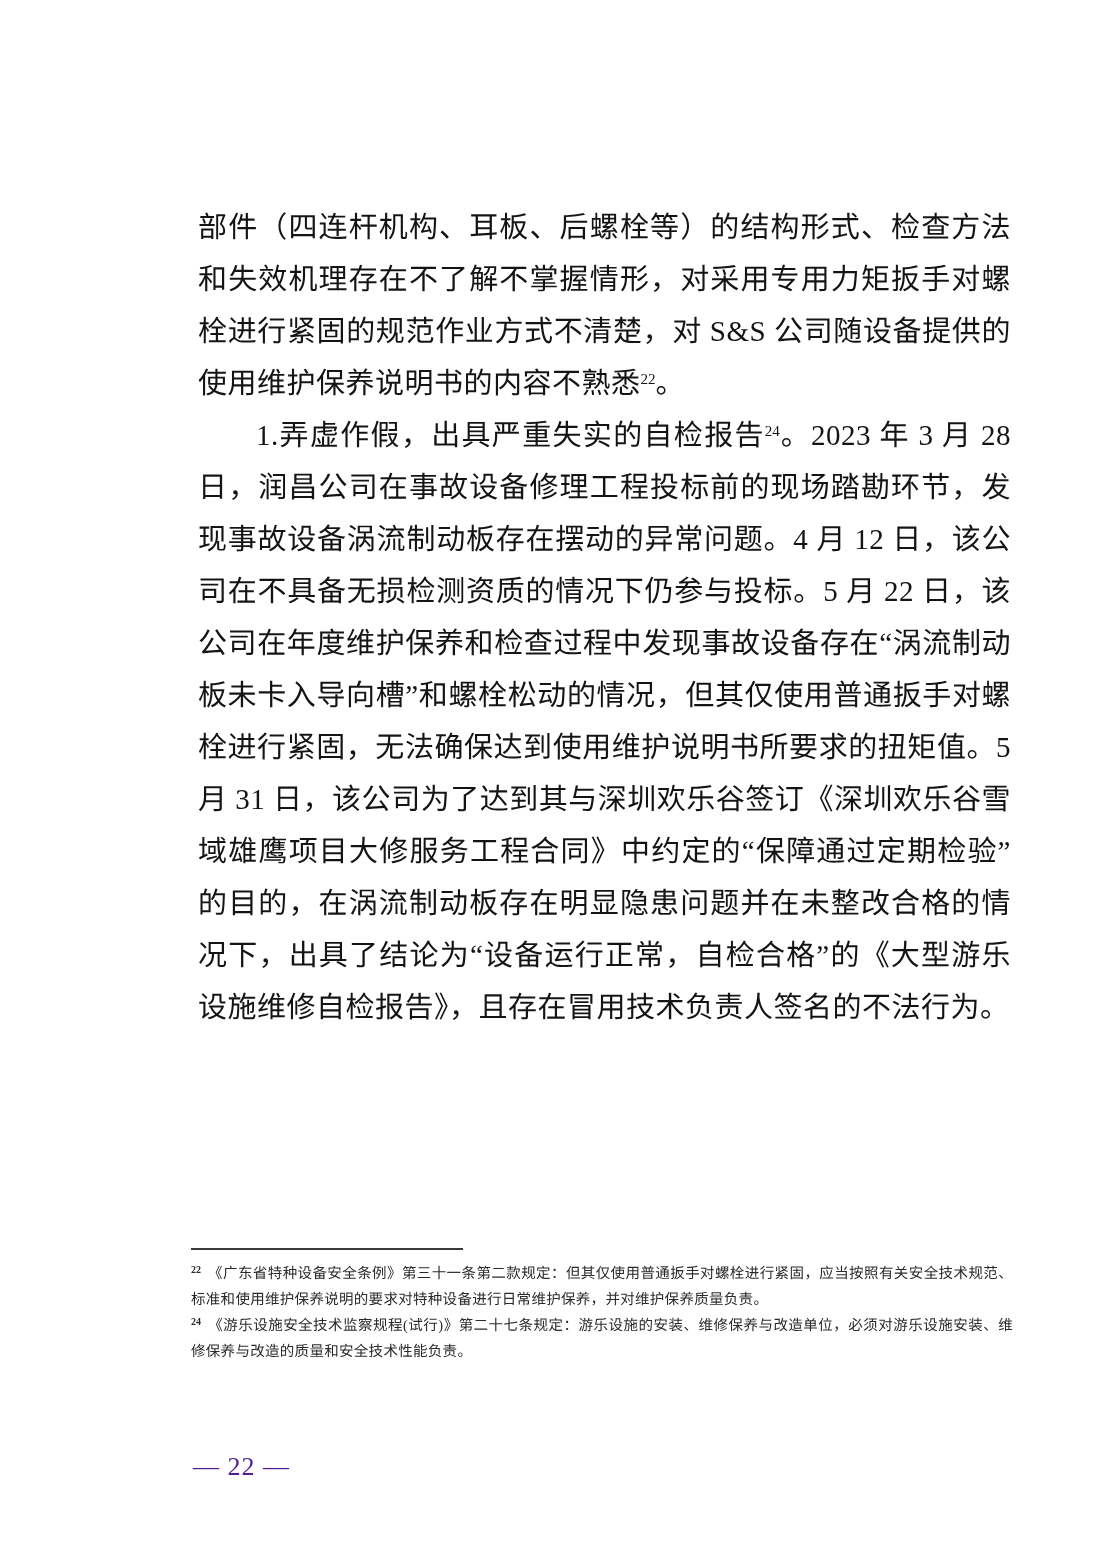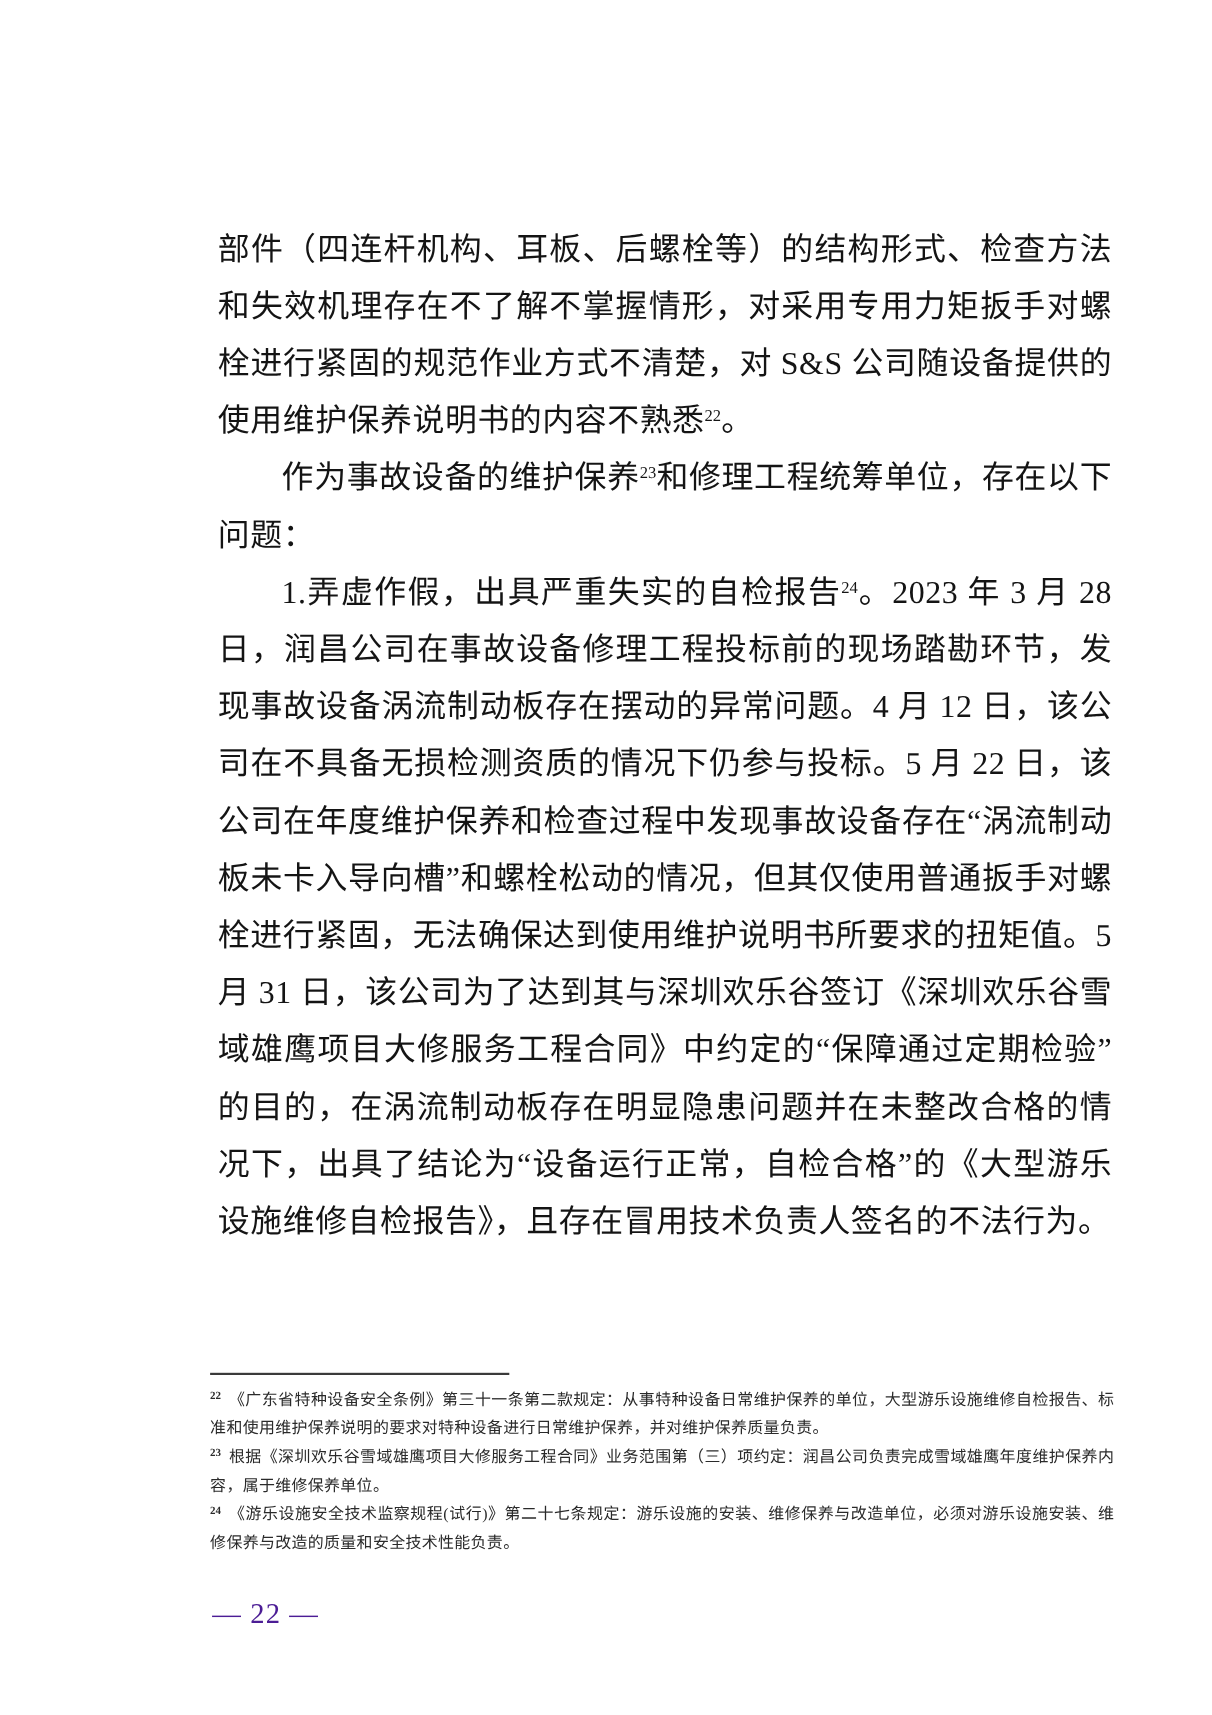--- a/index.html
+++ b/index.html
@@ -92,30 +92,28 @@
 </head>
 <body>
 
 <div class="page">
 
   <main class="content">
 
     <p class="body-para"><span>部件（四连杆机构、耳板、后螺栓等）的结构形式、检查方法和失效机理存在不了解不掌握情形，对采用专用力矩扳手对螺栓进行紧固的规范作业方式不清楚，对 S&amp;S 公司随设备提供的使用维护保养说明书的内容不熟悉</span><sup class="fn-ref">22</sup><span>。</span></p>
 
 
-    <p class="body-para indent"><span>作为事故设备的维护保养</span><sup class="fn-ref">23</sup><span>和修理工程统筹单位，存在以下问题：</span></p>
 
     <p class="body-para indent"><span class="bold-lead">1.弄虚作假，出具严重失实的自检报告</span><sup class="fn-ref">24</sup><span>。2023 年 3 月 28 日，润昌公司在事故设备修理工程投标前的现场踏勘环节，发现事故设备涡流制动板存在摆动的异常问题。4 月 12 日，该公司在不具备无损检测资质的情况下仍参与投标。5 月 22 日，该公司在年度维护保养和检查过程中发现事故设备存在“涡流制动板未卡入导向槽”和螺栓松动的情况，但其仅使用普通扳手对螺栓进行紧固，无法确保达到使用维护说明书所要求的扭矩值。5 月 31 日，该公司为了达到其与深圳欢乐谷签订《深圳欢乐谷雪域雄鹰项目大修服务工程合同》中约定的“保障通过定期检验”的目的，在涡流制动板存在明显隐患问题并在未整改合格的情况下，出具了结论为“设备运行正常，自检合格”的《大型游乐设施维修自检报告》，且存在冒用技术负责人签名的不法行为。</span></p>
 
   </main>
 
   <section class="footnotes">
     <div class="fn-sep"></div>
     <ol class="fn-list">
-      <li class="fn-item"><sup class="fn-marker">22</sup><span>《广东省特种设备安全条例》第三十一条第二款规定：从事特种设备日常维护保养的单位，大型游乐设施维修自检报告、标准和使用维护保养说明的要求对特种设备进行日常维护保养，并对维护保养质量负责。</span></li>
-      <li class="fn-item"><sup class="fn-marker">23</sup><span>根据《深圳欢乐谷雪域雄鹰项目大修服务工程合同》业务范围第（三）项约定：润昌公司负责完成雪域雄鹰年度维护保养内容，属于维修保养单位。</span></li>
+      <li class="fn-item"><sup class="fn-marker">22</sup><span>《广东省特种设备安全条例》第三十一条第二款规定：但其仅使用普通扳手对螺栓进行紧固，应当按照有关安全技术规范、标准和使用维护保养说明的要求对特种设备进行日常维护保养，并对维护保养质量负责。</span></li>
       <li class="fn-item"><sup class="fn-marker">24</sup><span>《游乐设施安全技术监察规程(试行)》第二十七条规定：游乐设施的安装、维修保养与改造单位，必须对游乐设施安装、维修保养与改造的质量和安全技术性能负责。</span></li>
     </ol>
   </section>
 
   <div class="page-number">— 22 —</div>
 
 </div>
 
 </body></html>

